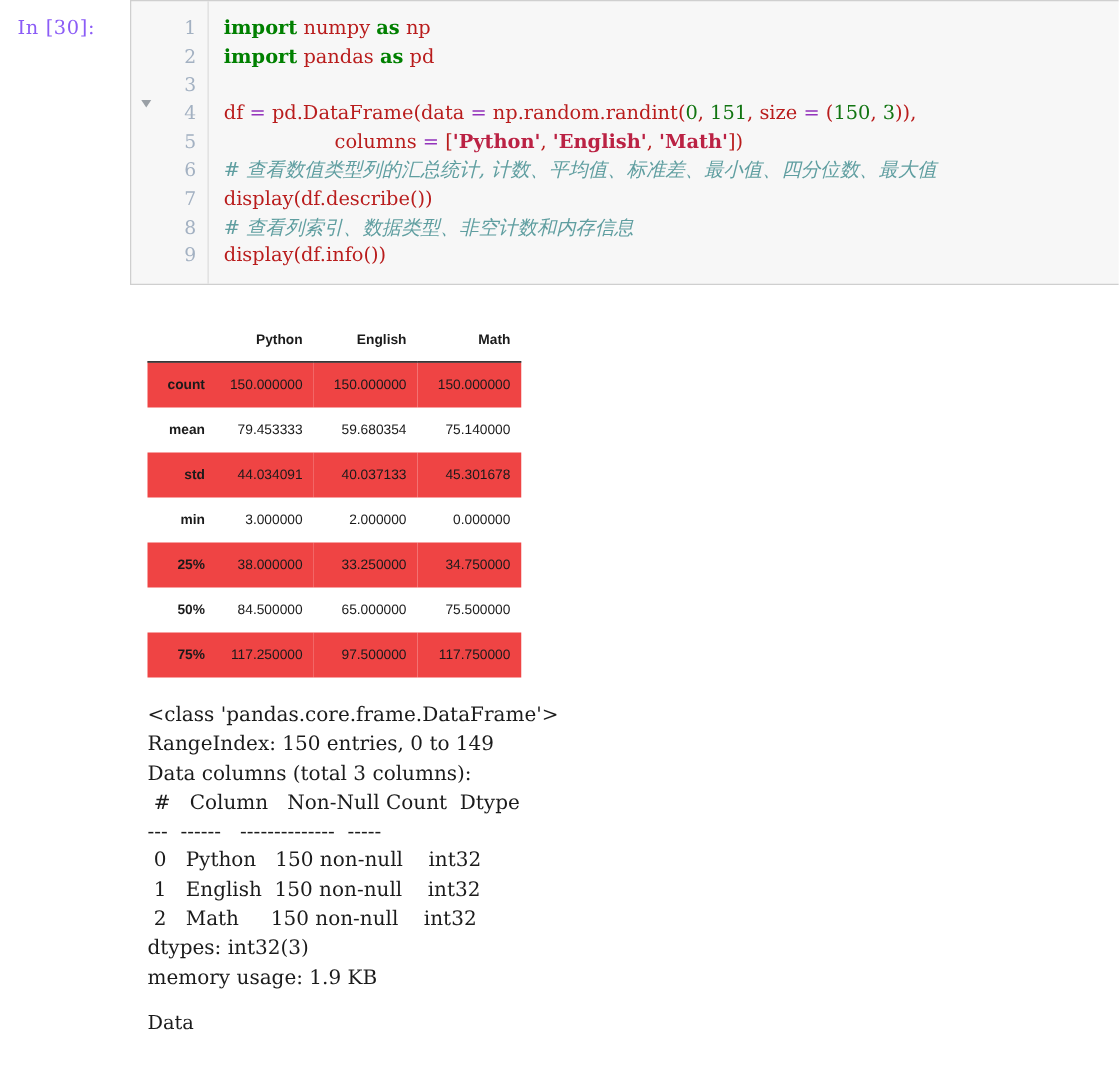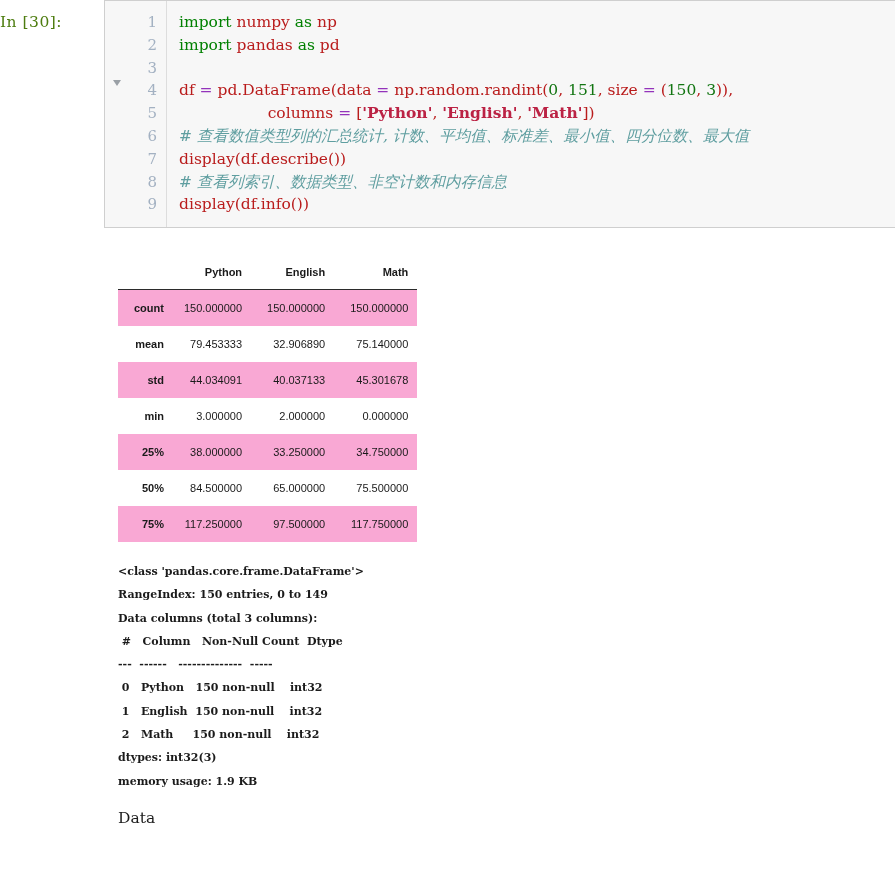--- a/index.html
+++ b/index.html
@@ -19,23 +19,23 @@
   .cell-row {
     display: flex;
     align-items: flex-start;
     width: 895px;
   }
   .prompt {
     width: 104px;
     flex: 0 0 104px;
     text-align: left;
     padding-top: 13px;
-    padding-left: 0;
-    box-sizing: border-box;
-    color: #4d7c0f;
+    padding-left: 14px;
+    box-sizing: border-box;
+    color: #8b5cf6;
     font-family: "DejaVu Serif", serif;
     font-size: 15.5px;
     letter-spacing: 0.5px;
     white-space: nowrap;
   }
   .input-area {
     flex: 1 1 auto;
     background: #f7f7f7;
     border: 1px solid #cfcfcf;
     border-right: none;
@@ -74,21 +74,21 @@
     flex: 1 1 auto;
     padding: 10px 0 10px 12px;
     font-family: "DejaVu Serif", serif;
     font-size: 15.5px;
     line-height: 22.8px;
     color: #212121;
     white-space: pre;
     overflow: hidden;
   }
   .code .line { height: 22.8px; }
-  .kw  { color: #008000; font-weight: normal; }
+  .kw  { color: #008000; font-weight: bold; }
   .op  { color: #9333bb; }
   .num { color: #127512; }
   .str { color: #bb2244; font-weight: bold; }
   .cmt { color: #5f9ea0; font-style: italic; }
   .pln { color: #b91c1c; }
 
   
   .output-block {
     padding-left: 118px;
     padding-top: 26px;
@@ -112,33 +112,32 @@
     border-bottom: 1.6px solid #2b2b2b;
     padding-bottom: 6px;
   }
   table.df thead th.corner { border-bottom: 1.6px solid #2b2b2b; }
   table.df tbody th {
     font-weight: bold;
     padding-right: 4px;
   }
   table.df tbody tr.odd th,
   table.df tbody tr.odd td {
-    background: #f9a8d4;
+    background: #ef4444;
   }
 
   
   .stdout {
     padding-left: 118px;
     padding-top: 18px;
     font-family: "DejaVu Serif", serif;
-    font-size: 11px;
+    font-size: 16px;
     line-height: 23.3px;
     color: #1b1b1b;
     white-space: pre;
-    font-weight: bold;
   }
   .stdout-none {
     padding-left: 118px;
     padding-top: 14px;
     font-family: "DejaVu Serif", serif;
     font-size: 15.5px;
     line-height: 23.3px;
     color: #1b1b1b;
     white-space: pre;
   }
@@ -185,21 +184,21 @@
     <tbody id="df-body">
         <tr class="odd">
           <th>count</th>
           <td>150.000000</td>
           <td>150.000000</td>
           <td>150.000000</td>
         </tr>
         <tr class="even">
           <th>mean</th>
           <td>79.453333</td>
-          <td>32.906890</td>
+          <td>59.680354</td>
           <td>75.140000</td>
         </tr>
         <tr class="odd">
           <th>std</th>
           <td>44.034091</td>
           <td>40.037133</td>
           <td>45.301678</td>
         </tr>
         <tr class="even">
           <th>min</th>

